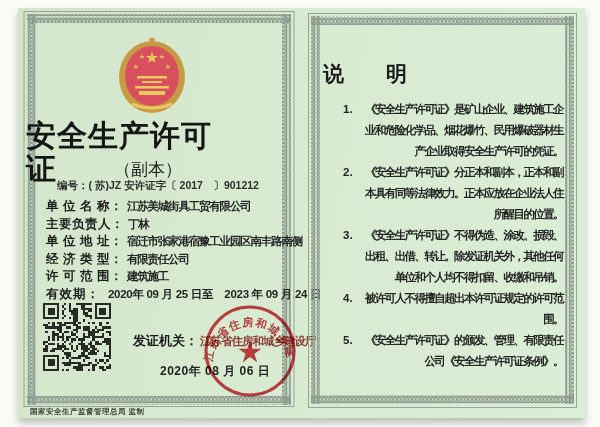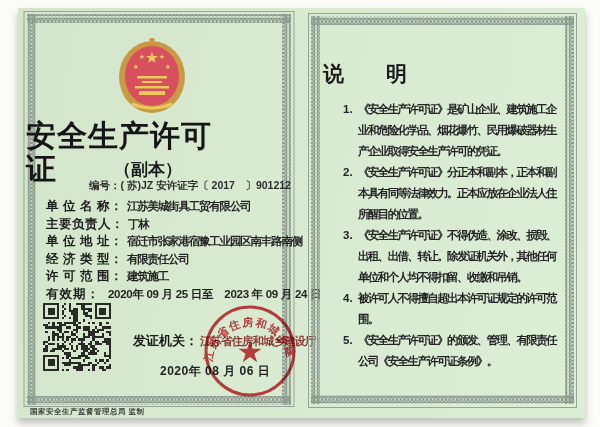--- a/index.html
+++ b/index.html
@@ -19,25 +19,25 @@
   .page-right{left:289px;width:278px;}
   .border-svg{position:absolute;left:0;top:0;}
   .emblem{position:absolute;left:98px;top:30px;width:72px;height:80px;}
   .title{
     position:absolute;left:8px;top:111px;width:212px;
     font-size:30px;line-height:33px;font-weight:700;letter-spacing:1px;
     color:#151515;
   }
   .subtitle{
     position:absolute;left:6px;top:150px;width:248px;
-    font-size:17px;font-weight:700;text-align:center;color:#1b1b1b;
+    font-size:17px;font-weight:400;text-align:center;color:#1b1b1b;
   }
   .serial{
     position:absolute;left:6px;top:171px;width:268px;
-    font-size:10.5px;font-weight:700;text-align:center;color:#2e2e2e;margin-left:32px;
+    font-size:10.5px;font-weight:700;text-align:center;color:#2e2e2e;
   }
   .fields{position:absolute;left:28px;top:188px;width:240px;}
   .frow{height:17.5px;line-height:17.5px;white-space:nowrap;}
   .flabel{font-size:12.5px;font-weight:700;letter-spacing:0.5px;color:#1d1d1d;}
   .fvalue{font-size:11.5px;font-weight:700;letter-spacing:-1.2px;color:#242424;margin-left:4px;}
   .validity .flabel{letter-spacing:1px;}
   .validity .fvalue{letter-spacing:-0.3px;margin-left:8px;}
   .qr{position:absolute;left:25px;top:295px;width:68px;height:68px;}
   .issuer-row{position:absolute;left:115px;top:323px;white-space:nowrap;}
   .issuer-label{font-size:13px;font-weight:700;color:#1a1a1a;margin-top:26px;}
@@ -48,21 +48,21 @@
   }
   .seal{position:absolute;left:185px;top:296px;width:94px;height:94px;opacity:.88;mix-blend-mode:multiply;}
   .page-footer{position:absolute;left:12px;top:399px;font-size:7.5px;font-weight:700;letter-spacing:0.5px;color:#3c423c;}
   .note-title{
     position:absolute;left:16px;top:52px;width:278px;
     font-size:21px;font-weight:700;text-align:left;color:#1b1b1b;
   }
   .notes{position:absolute;left:36px;top:91px;width:220px;}
   .note{display:flex;font-size:11.5px;line-height:21px;font-weight:700;color:#242424;}
   .note .num{flex:none;width:15px;}
-  .note .ntext{flex:1;letter-spacing:-1.6px;}
+  .note .ntext{flex:1;letter-spacing:-1.6px;text-align:right;}
 </style>
 </head>
 <body>
 
 <svg width="0" height="0" style="position:absolute" aria-hidden="true">
   <defs>
     <pattern id="chainH" width="7.5" height="9" patternUnits="userSpaceOnUse">
       <circle cx="3.75" cy="4.5" r="3.3" fill="none" stroke="#8d9a8e" stroke-width="1.3"></circle>
       <circle cx="-0.05" cy="4.5" r="3.3" fill="none" stroke="#8d9a8e" stroke-width="1.3"></circle>
       <circle cx="7.55" cy="4.5" r="3.3" fill="none" stroke="#8d9a8e" stroke-width="1.3"></circle>

